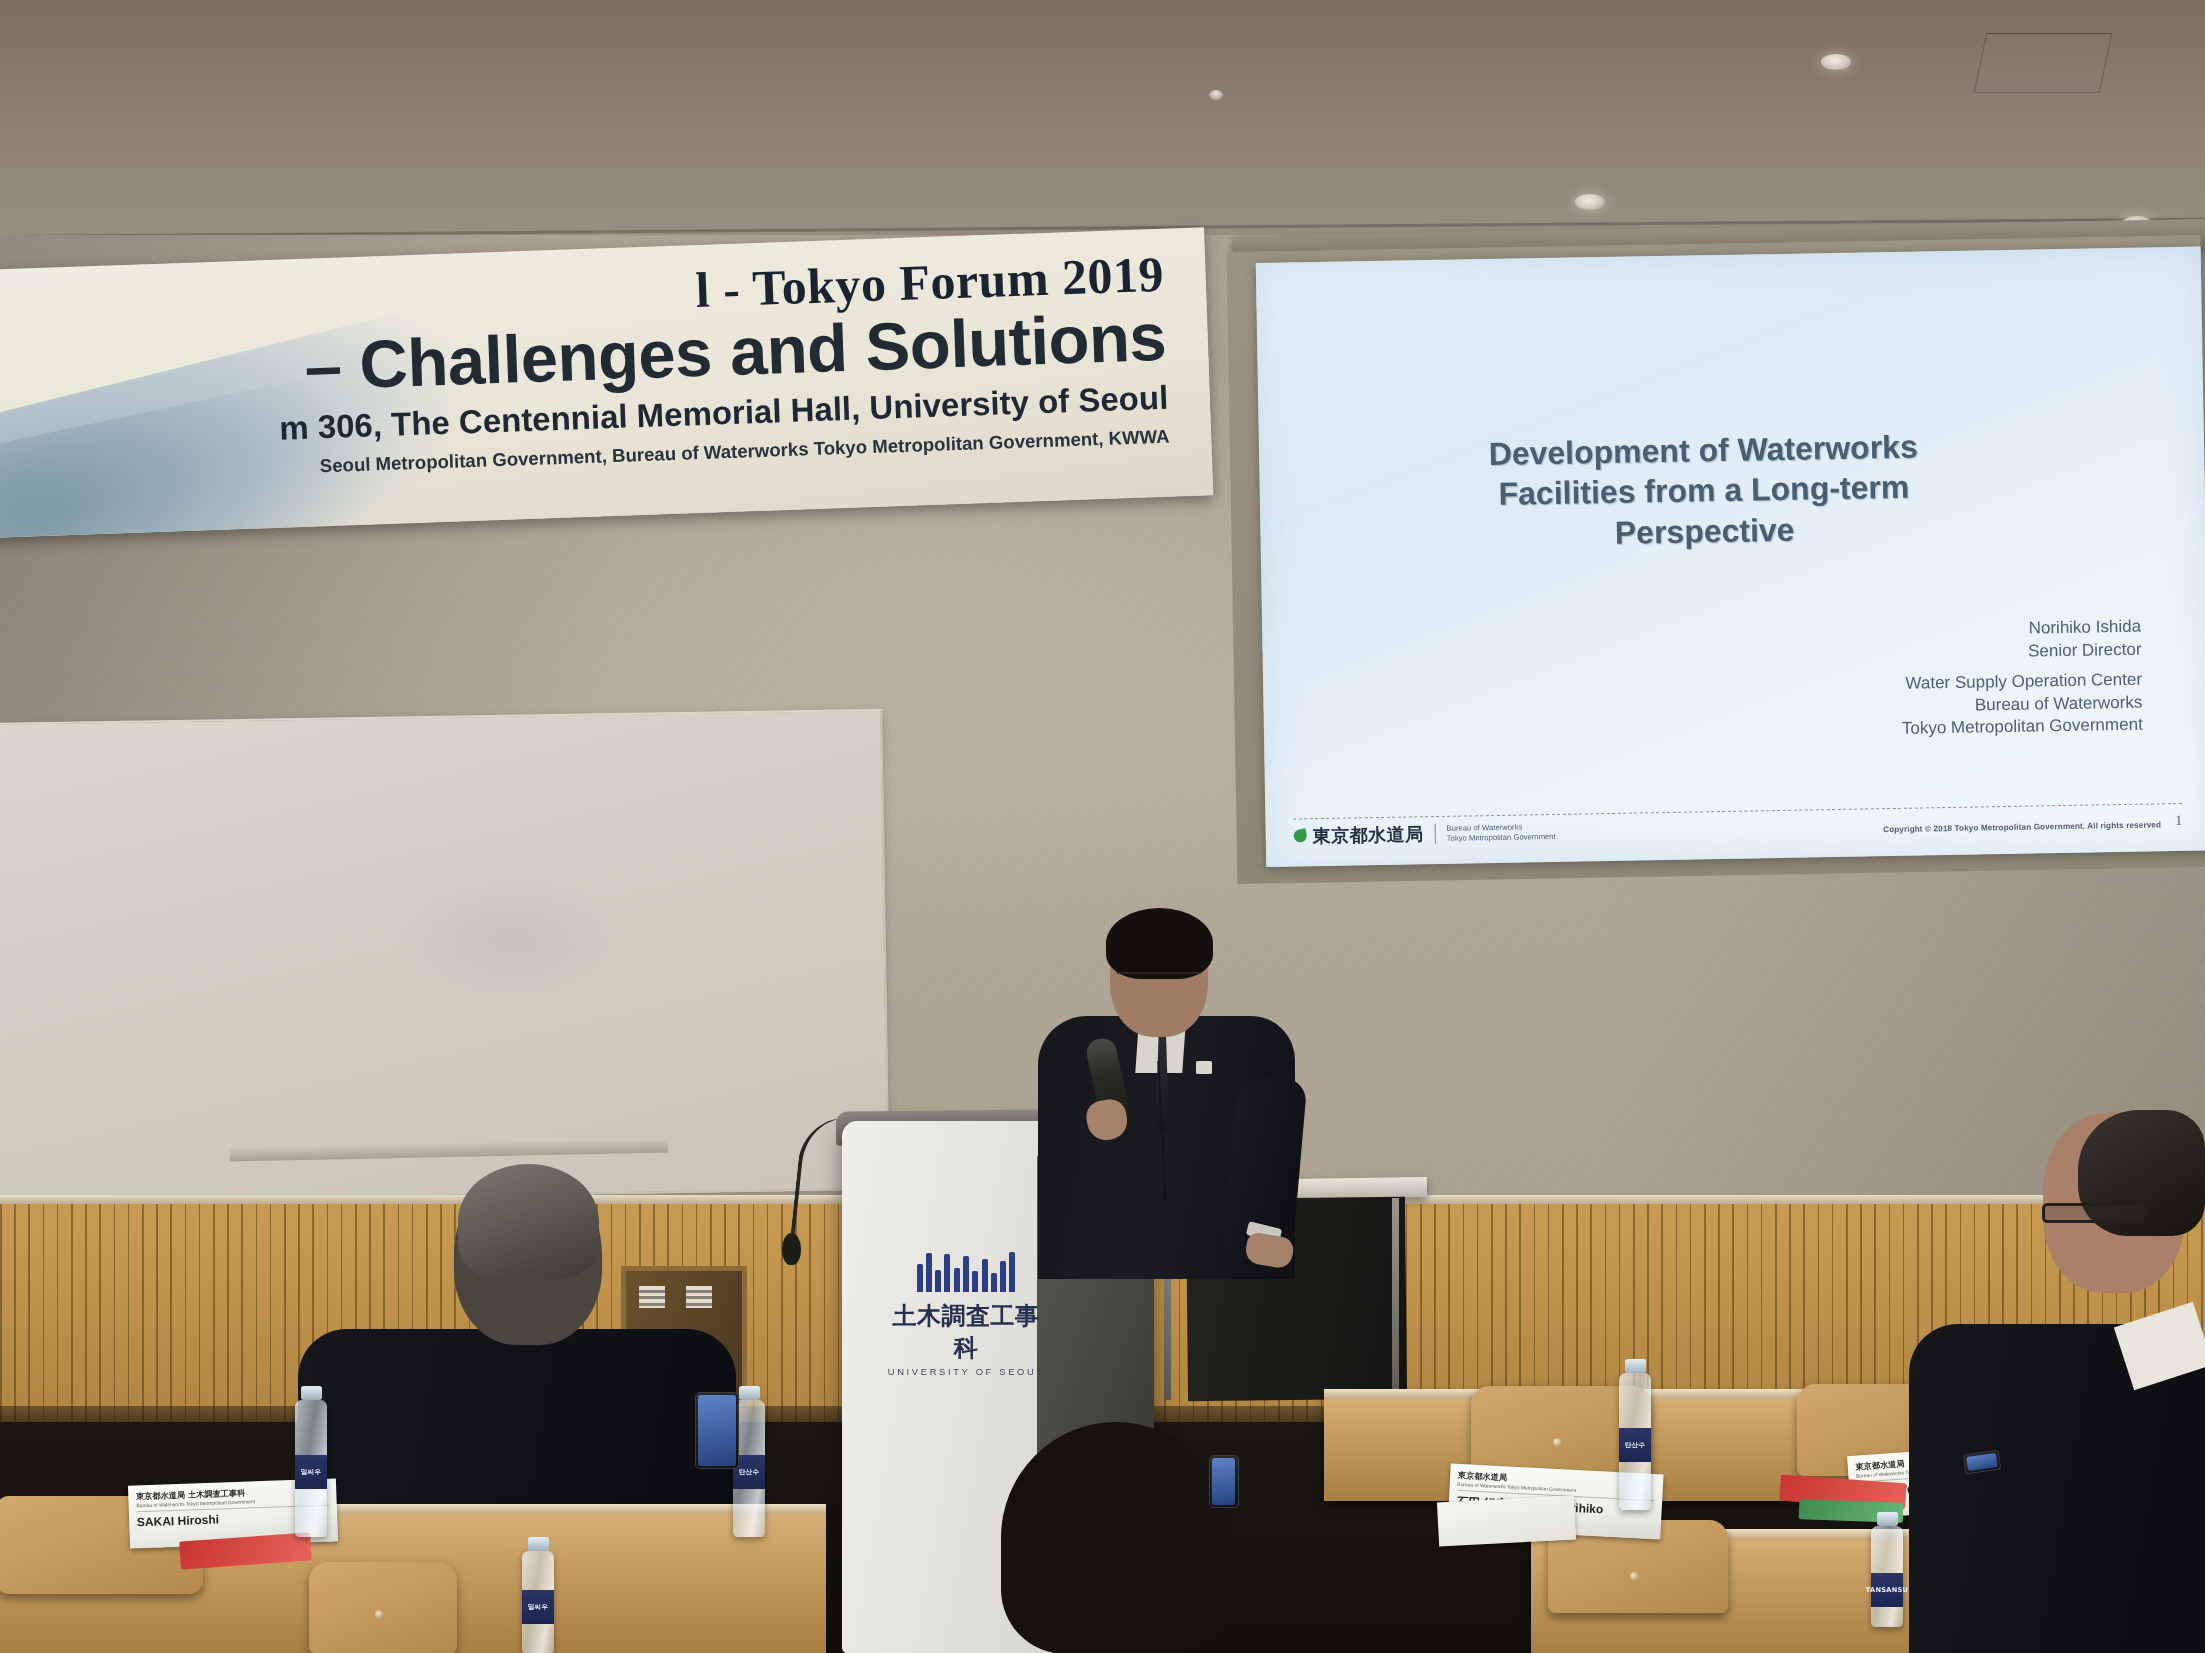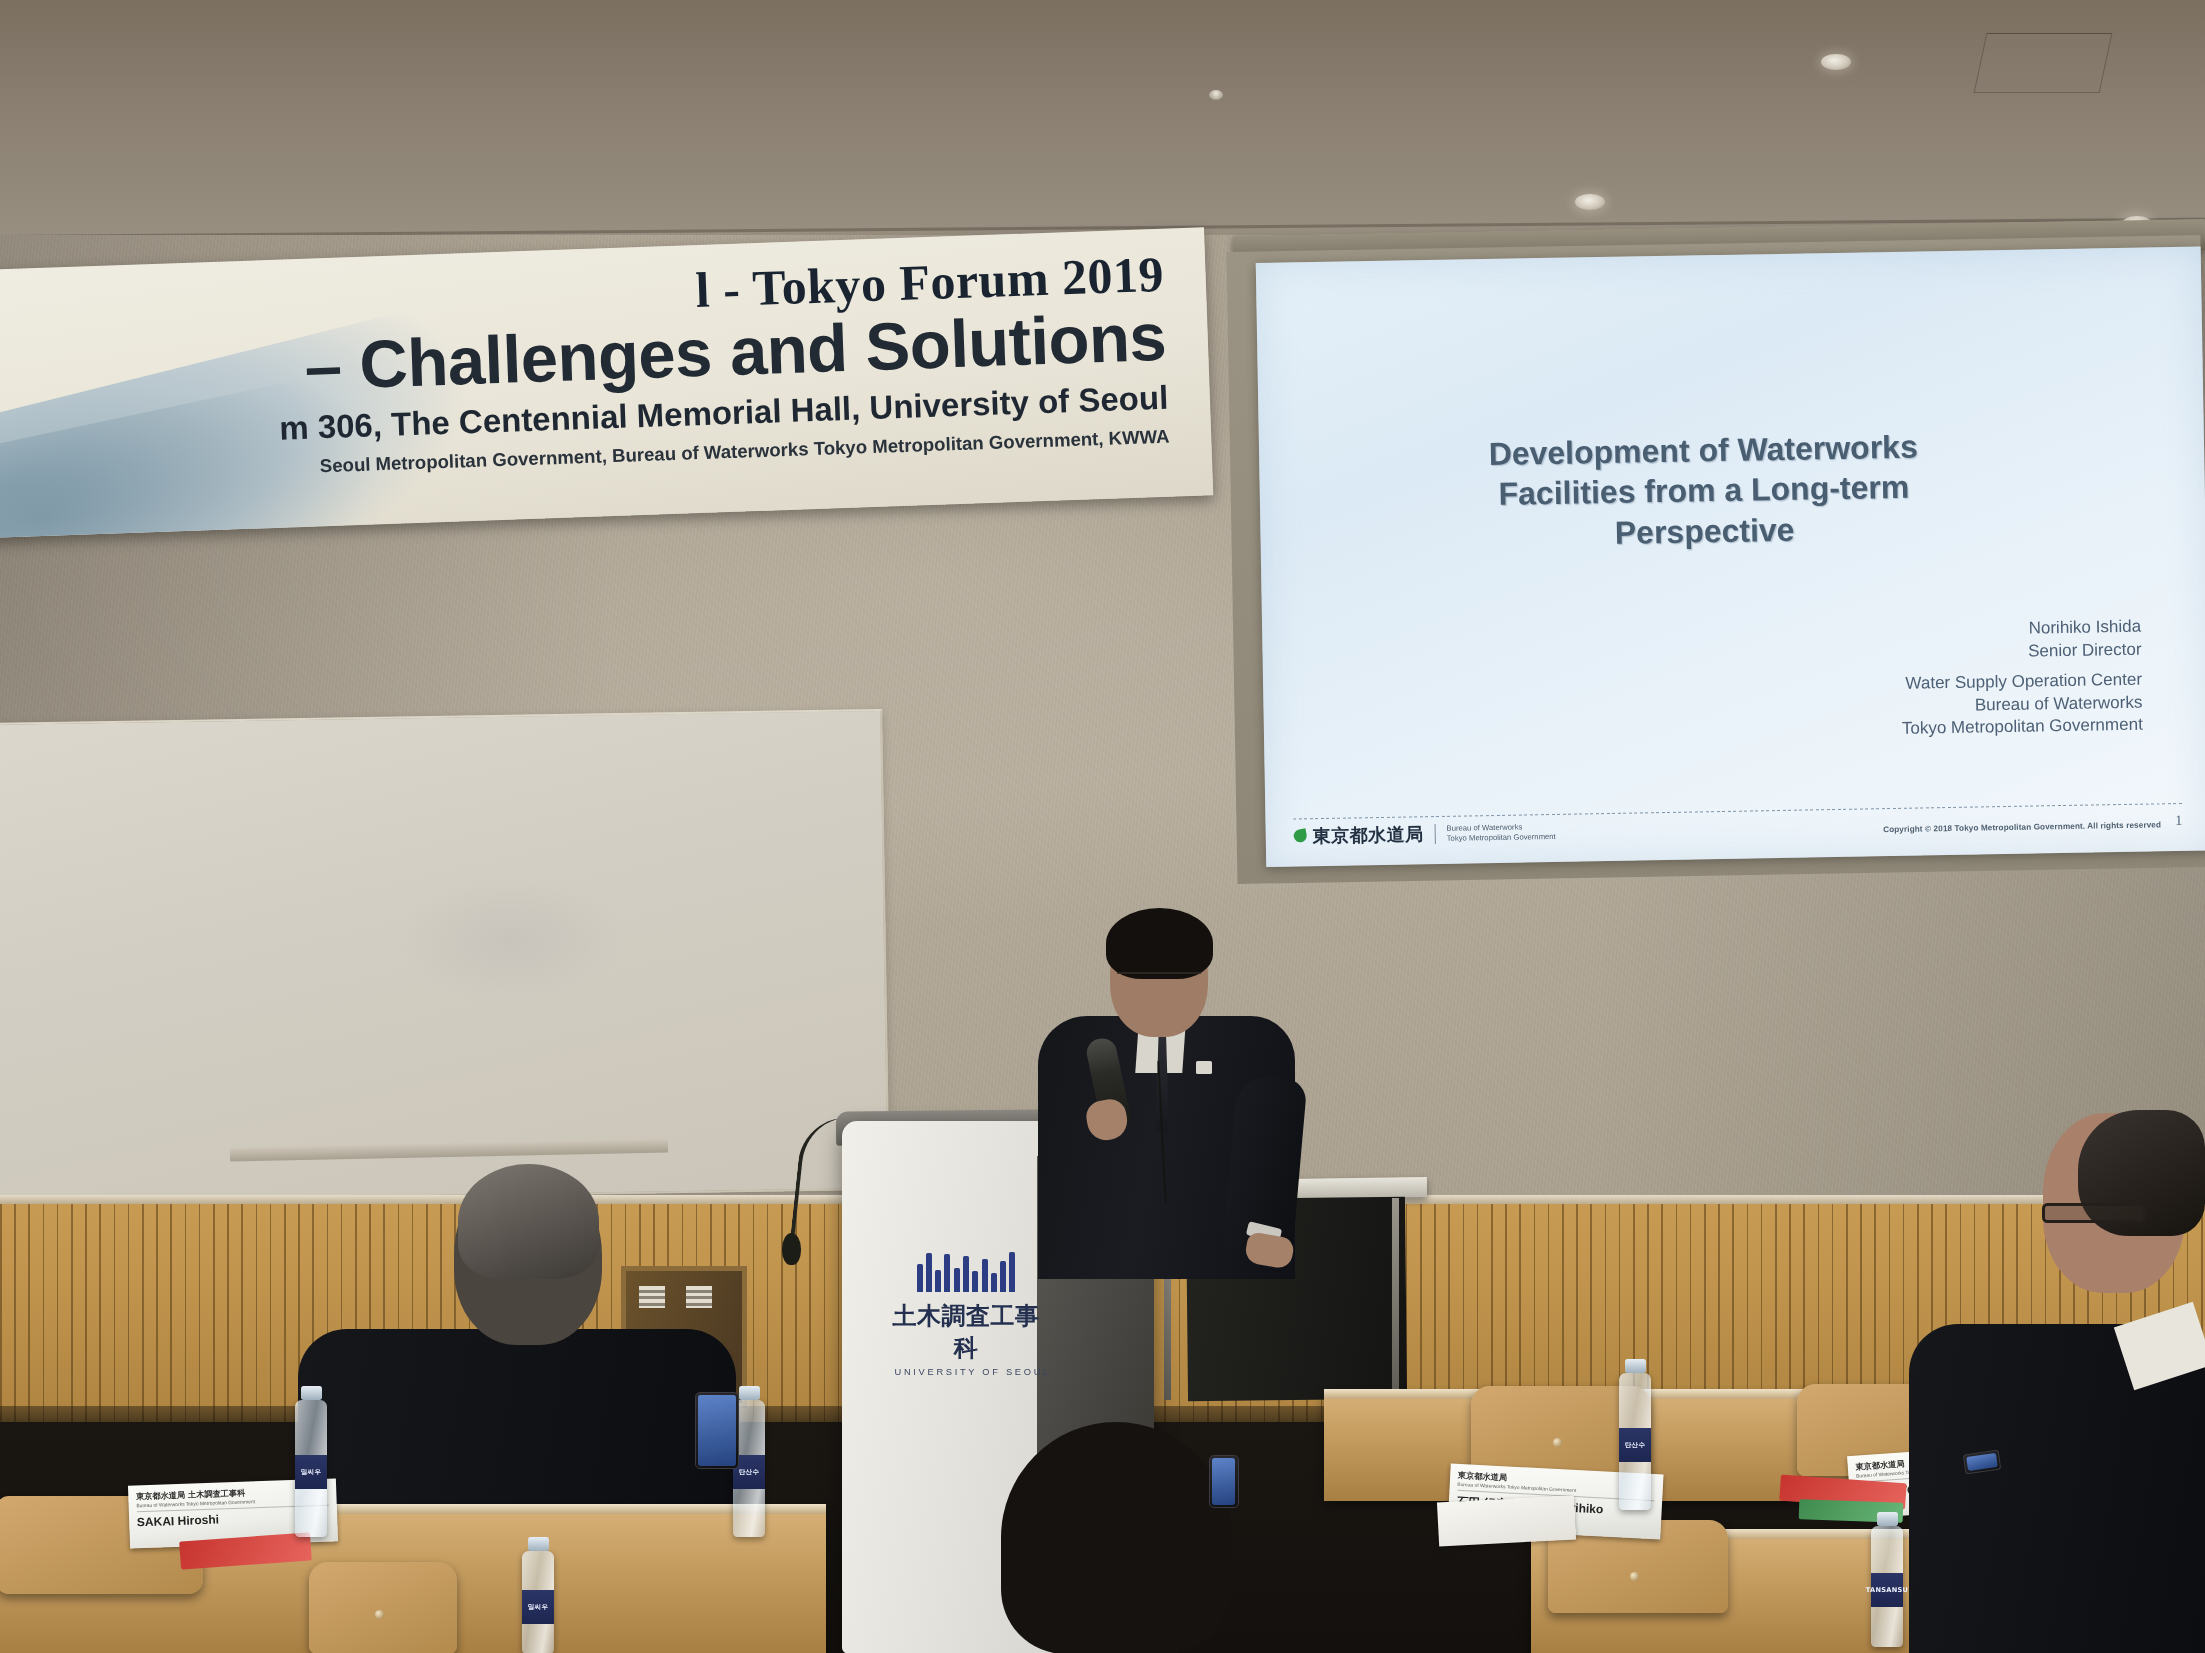--- a/index.html
+++ b/index.html
@@ -236,21 +236,20 @@
   }
   .us-bars { display:flex; align-items:flex-end; justify-content:center; gap:3.3px; height:40px; }
   .us-bars i { display:block; width:6px; background:#2c3d83; border-radius:1.6px 1.6px 0 0; }
   .us-ko {
     margin-top:7.7px; font-size:24px; font-weight:700; color:#24304f;
     font-family:"DejaVu Sans", sans-serif; letter-spacing:0.5px;
   }
   .us-en {
     margin-top:3.3px; font-size:9.3px; letter-spacing:2.7px; color:#3a4663;
     font-family:"Liberation Sans", sans-serif;
-    text-align:right;
   }
   .mic-stand {
     position:absolute; left:796px; top:1116px; width:66px; height:137px;
     border-left:4.9px solid #24241f;
     border-top-left-radius:49px;
     transform:rotate(6deg);
   }
   .mic-head {
     position:absolute; left:782px; top:1233px; width:18.6px; height:32px;
     background:#1d1d18; border-radius:50% 50% 45% 45%;
@@ -650,21 +649,21 @@
   <div class="ribbon ribbon-g" style="left:1799px;top:1501px;width:104px;height:19.7px;transform:rotate(2deg);"></div>
 
   <div class="paper" style="left:1438px;top:1499px;width:137px;height:44px;transform:rotate(-3deg);"></div>
 
   <div class="bottle" style="left:1619px;top:1373px;height:137px;">
     <div class="bottle-cap"></div>
     <div class="bottle-label" style="top:55px;">
       <span>탄산수</span>
     </div>
   </div>
-  <div class="bottle" style="left:1871px;top:1526px;height:121px;">
+  <div class="bottle" style="left:1871px;top:1526px;height:101px;">
     <div class="bottle-cap"></div>
     <div class="bottle-label" style="top:47px;">
       <span>TANSANSU</span>
     </div>
   </div>
 
   <div class="torso" style="left:1909px;top:1324px;width:298px;height:334px;"></div>
   <div class="head" style="left:2043px;top:1113px;width:142px;height:180px;background:#a9806a;border-radius:44% 46% 42% 42%;"></div>
   <div style="position:absolute;left:2078px;top:1110px;width:127px;height:126px;background:linear-gradient(150deg,#3a3430,#17130f);border-radius:48% 30% 26% 40%;"></div>
   <div style="position:absolute;left:2042px;top:1203px;width:104px;height:19.7px;border:3.8px solid #241f1a;border-radius:5.5px;background:rgba(60,50,42,.25);"></div>

